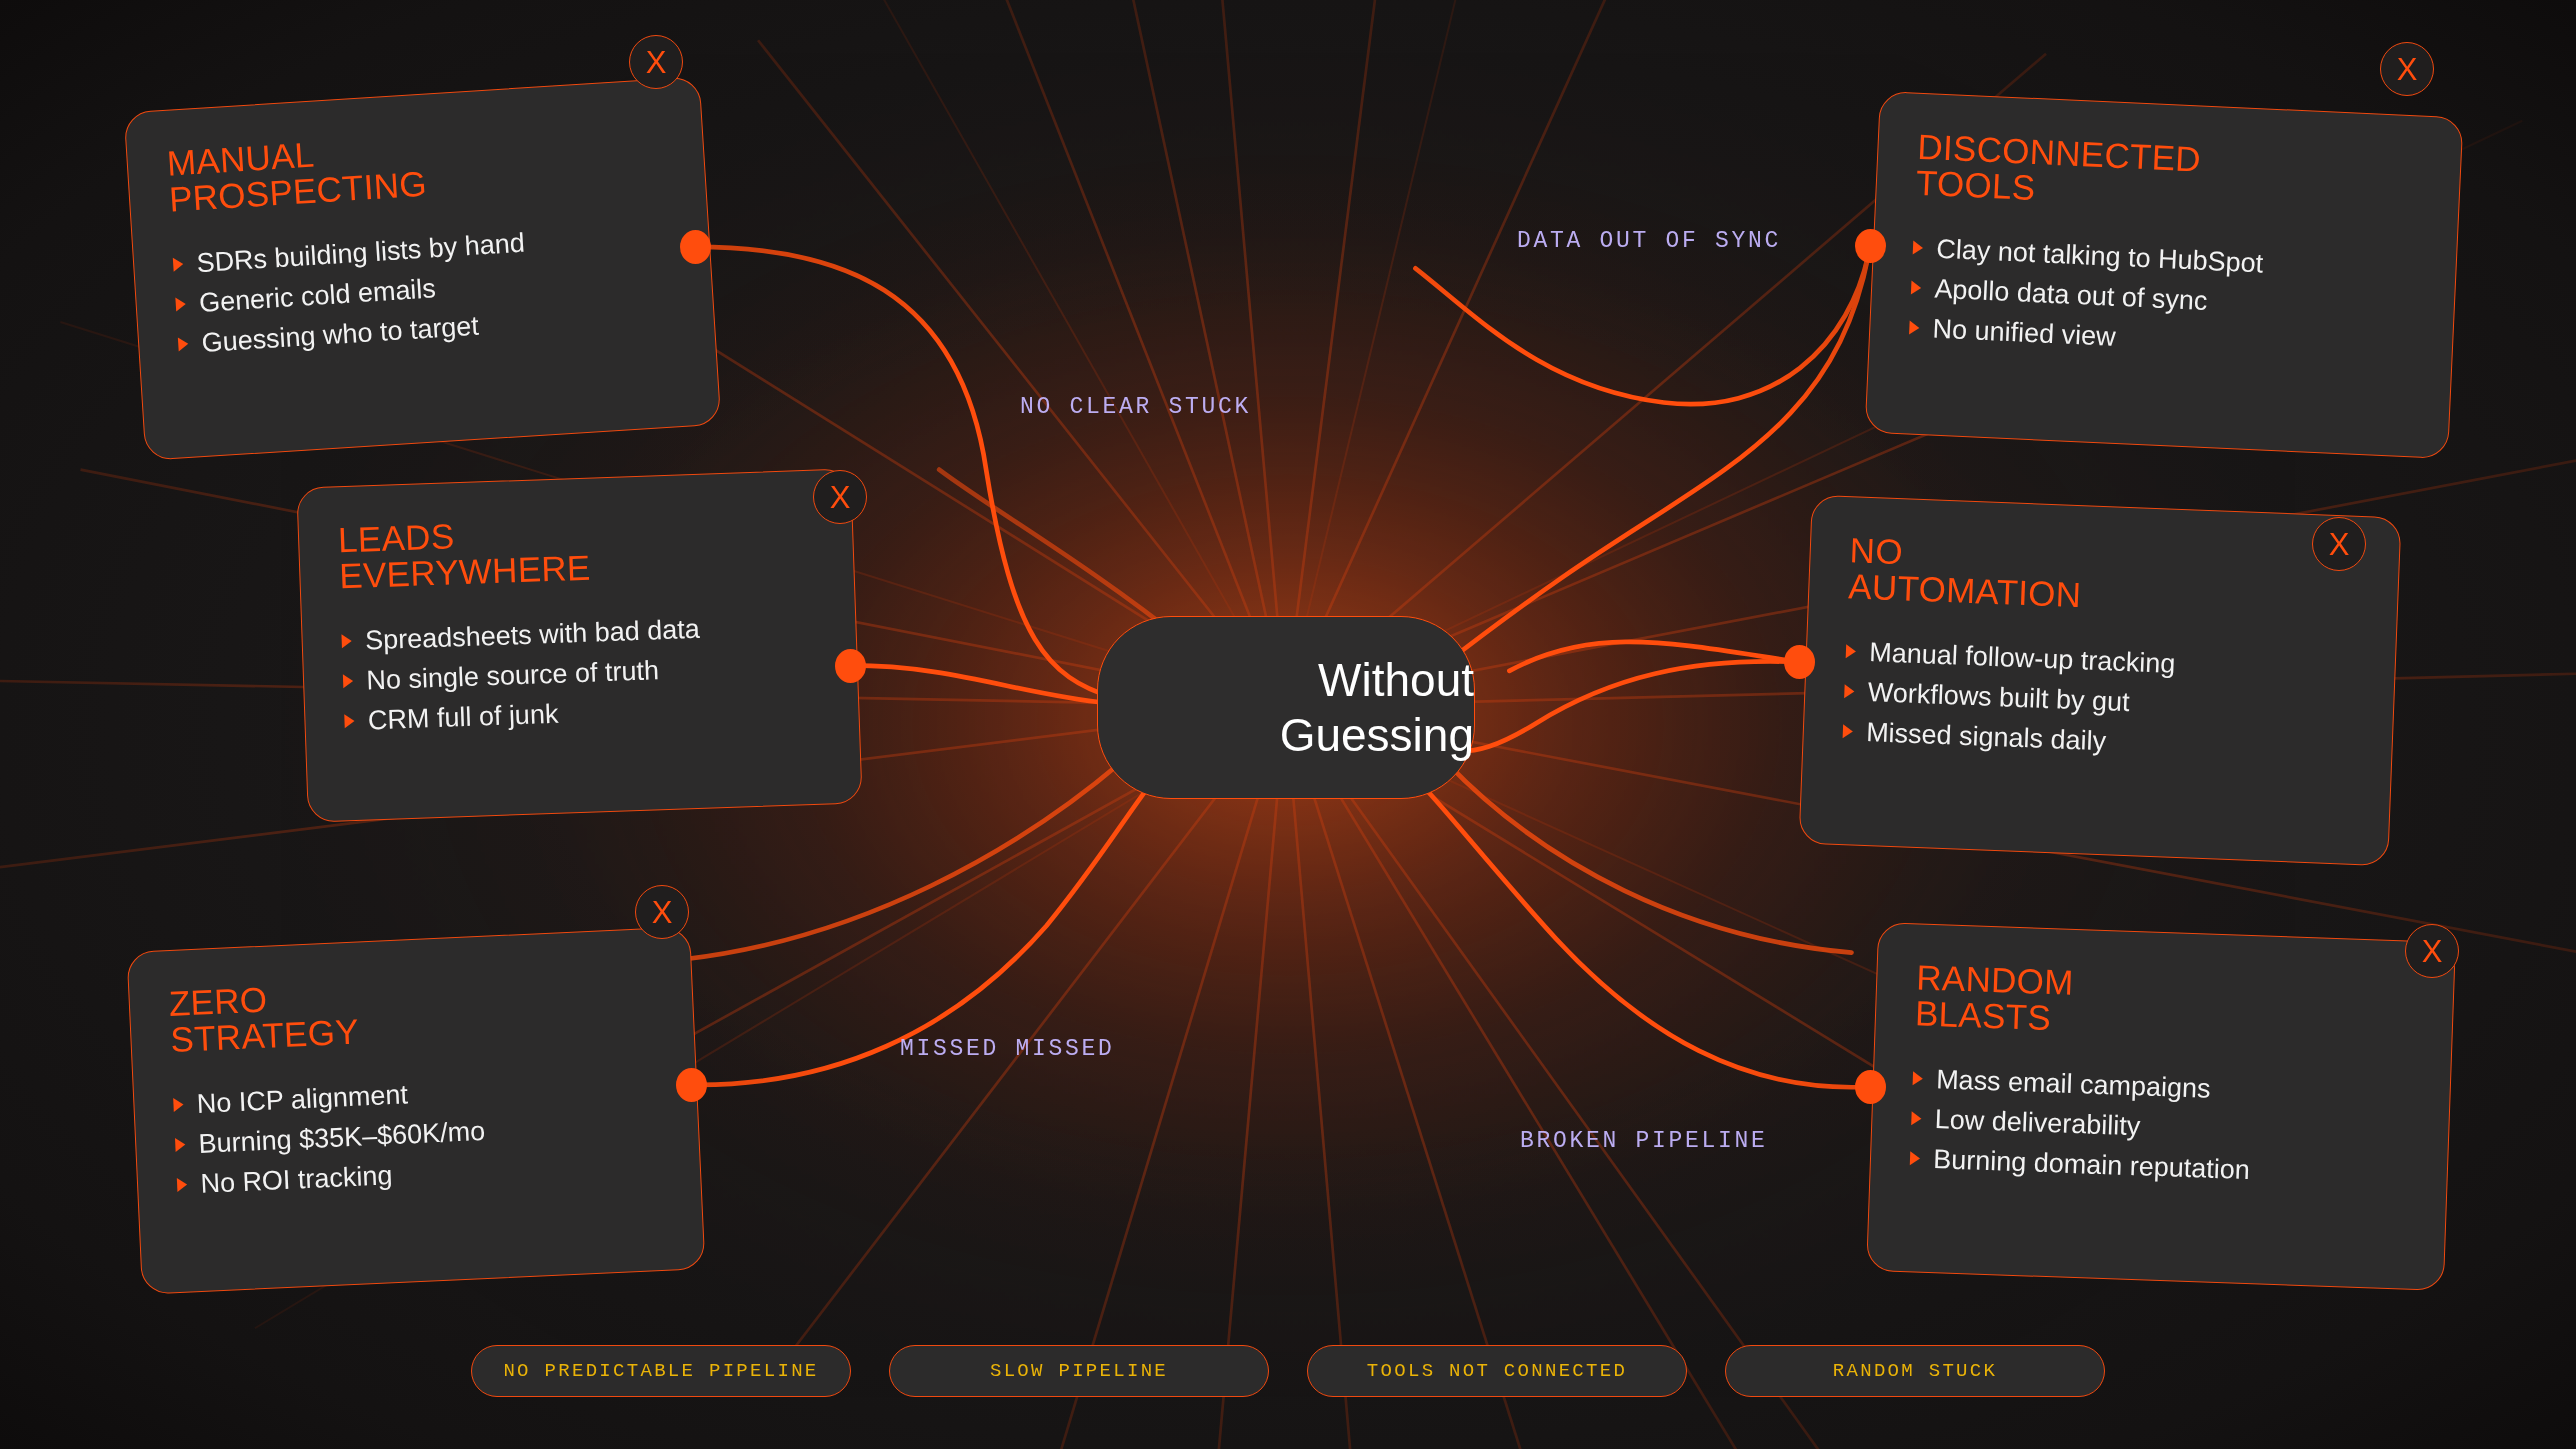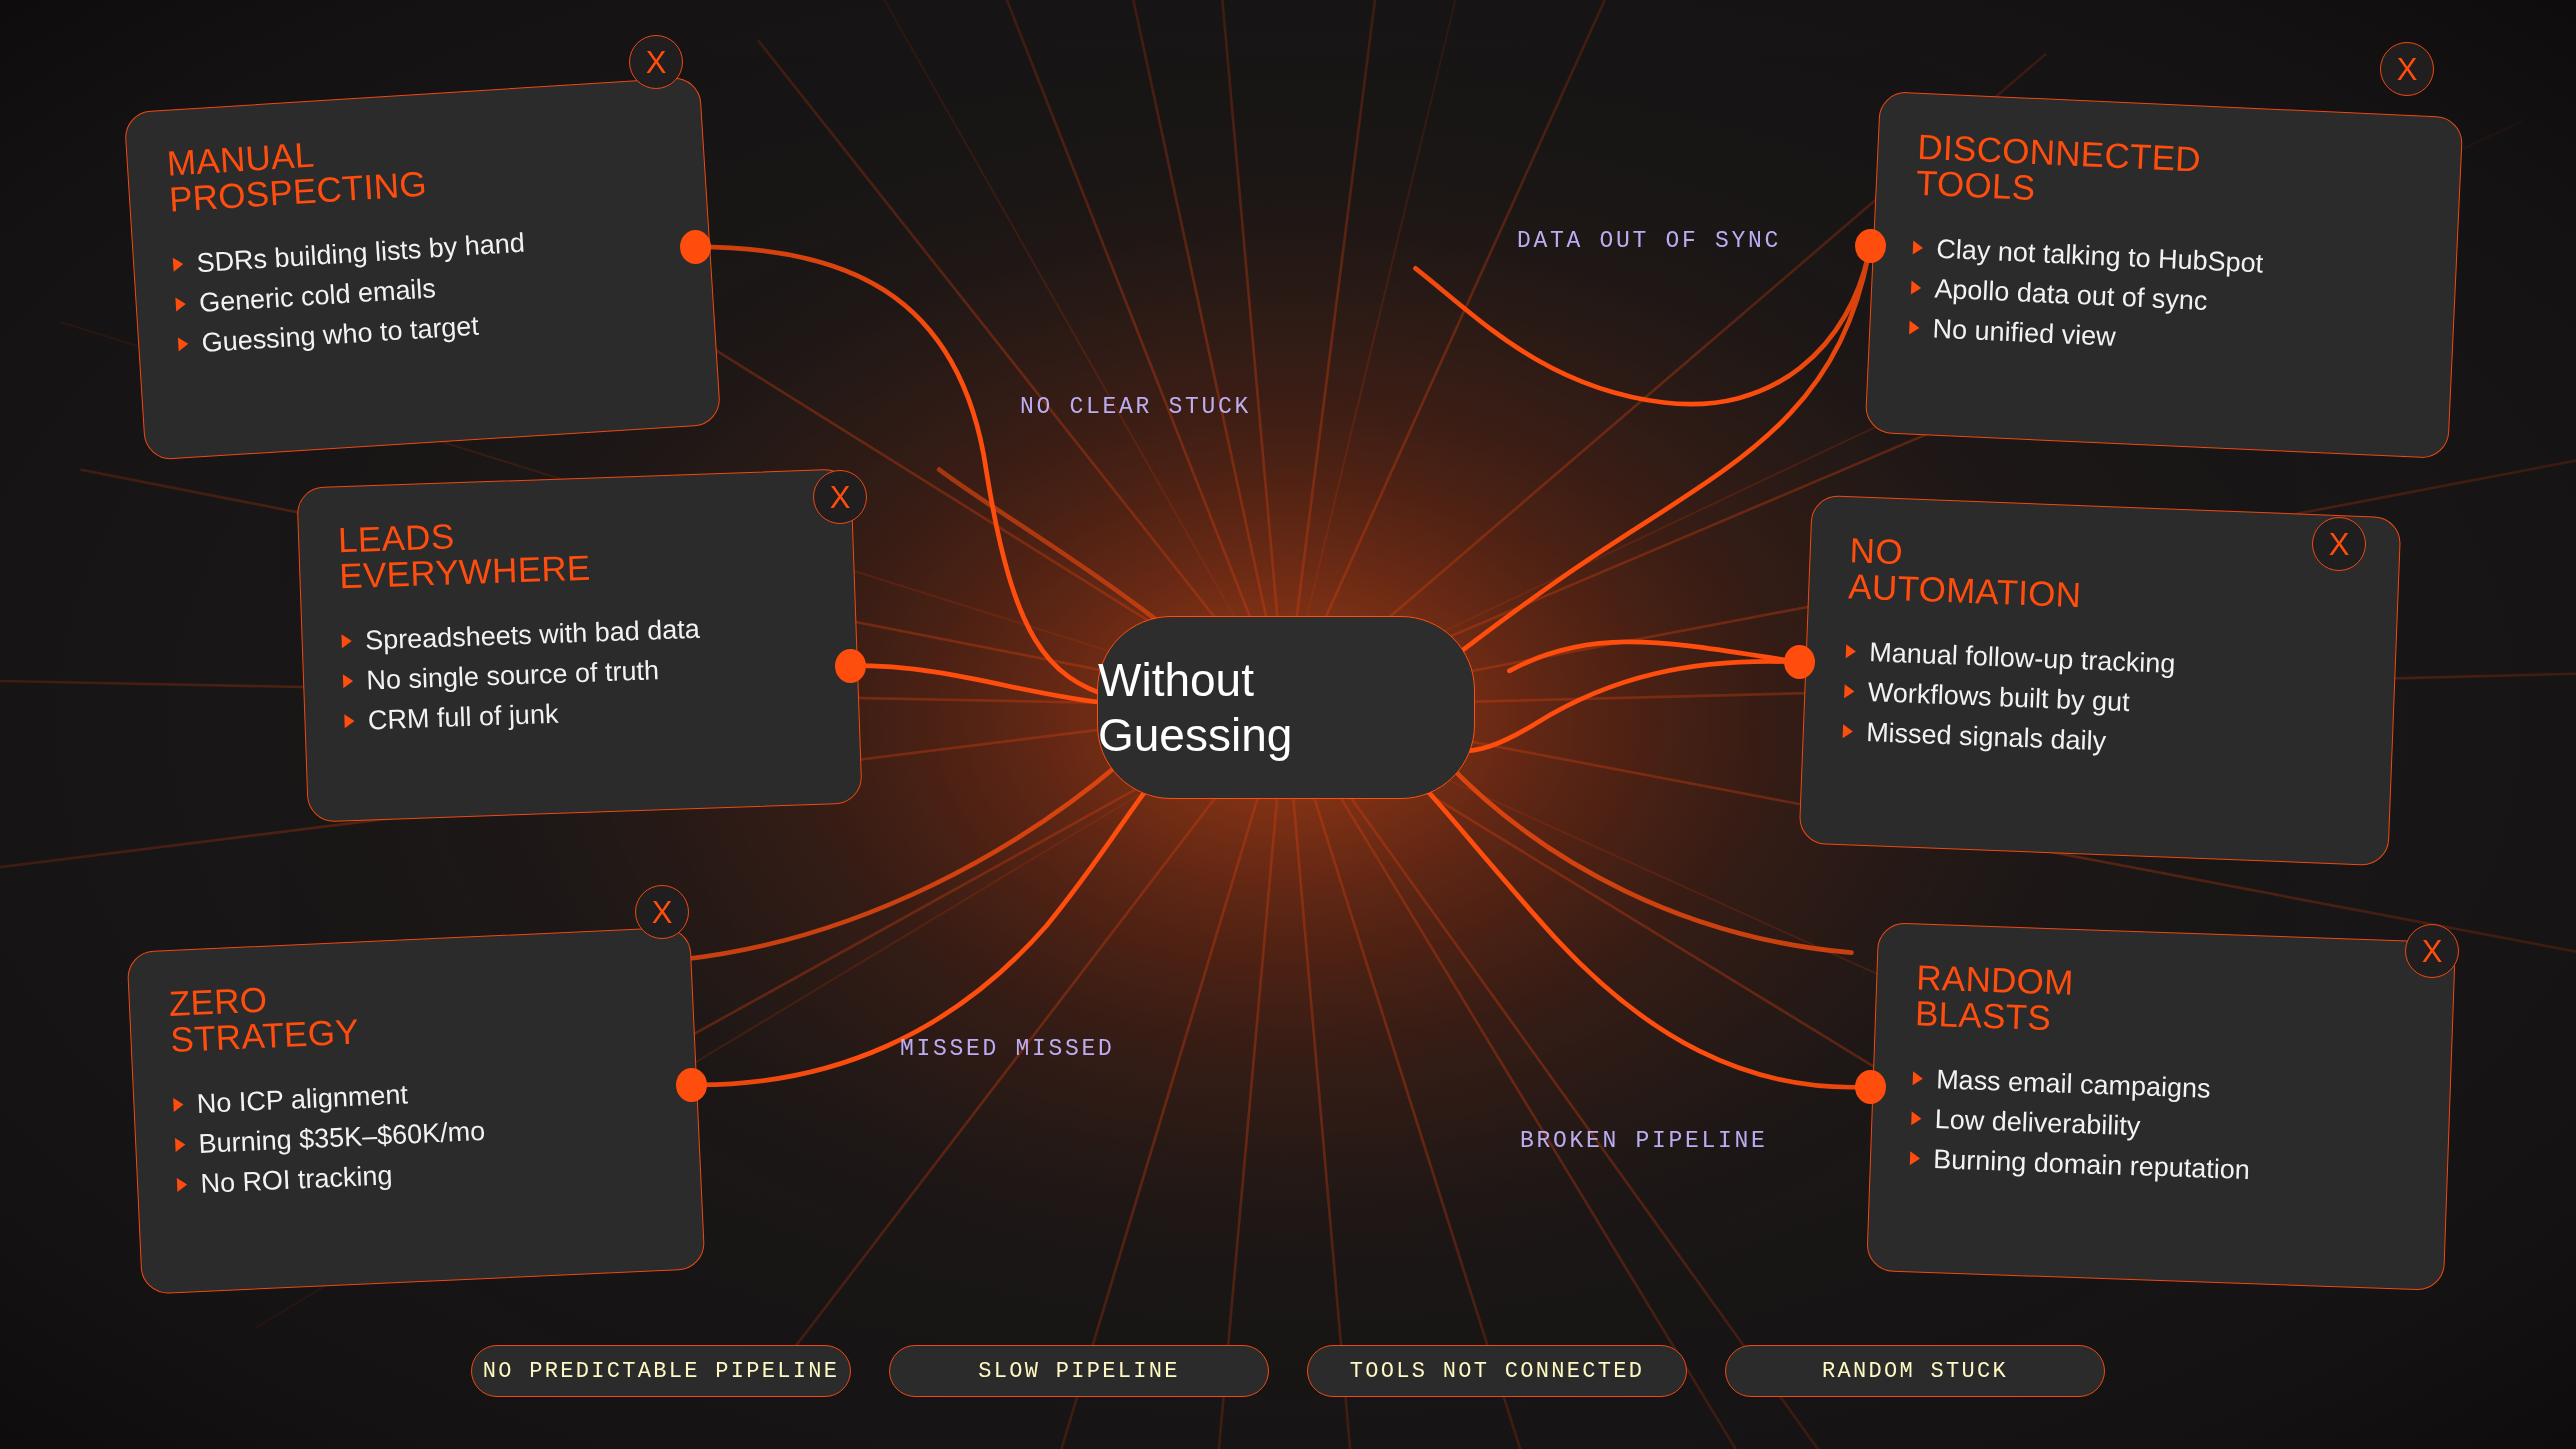--- a/index.html
+++ b/index.html
@@ -110,34 +110,34 @@
   }
   #lbl-owner {left:1020px;top:394px;}
   #lbl-sync  {left:1517px;top:228px;}
   #lbl-missed{left:900px;top:1036px;}
   #lbl-broken{left:1520px;top:1128px;}
 
   
   #center{
     position:absolute;left:1097px;top:616px;width:376px;height:181px;
     background:#2e2d2d;border:1.3px solid #ff4d0d;border-radius:74px;
-    display:flex;flex-direction:column;align-items:flex-start;justify-content:center;
+    display:flex;flex-direction:column;align-items:flex-end;justify-content:center;
     color:#ffffff;font-size:46px;line-height:1.18;font-weight:400;text-align:center;
   }
   #center span{display:block;}
 
   
   #chips{
     position:absolute;left:0;right:0;bottom:52px;
     display:flex;justify-content:center;align-items:center;gap:38px;
   }
   .chip{
     background:#2c2b2b;border:1.3px solid #f0490f;border-radius:670px;
-    color:#fef9c3;font-family:"Liberation Mono",monospace;
-    font-size:22px;letter-spacing:2.3px;
+    color:#eab308;font-family:"Liberation Mono",monospace;
+    font-size:19px;letter-spacing:2.3px;
     padding:14.8px 31px;white-space:nowrap;box-sizing:border-box;
     display:flex;align-items:center;justify-content:center;
     height:52px;
   }
   .chip.w1{width:380px;}
   .chip.w2{width:380px;}
   .chip.w3{width:380px;}
   .chip.w4{width:380px;}
 </style>
 </head>

